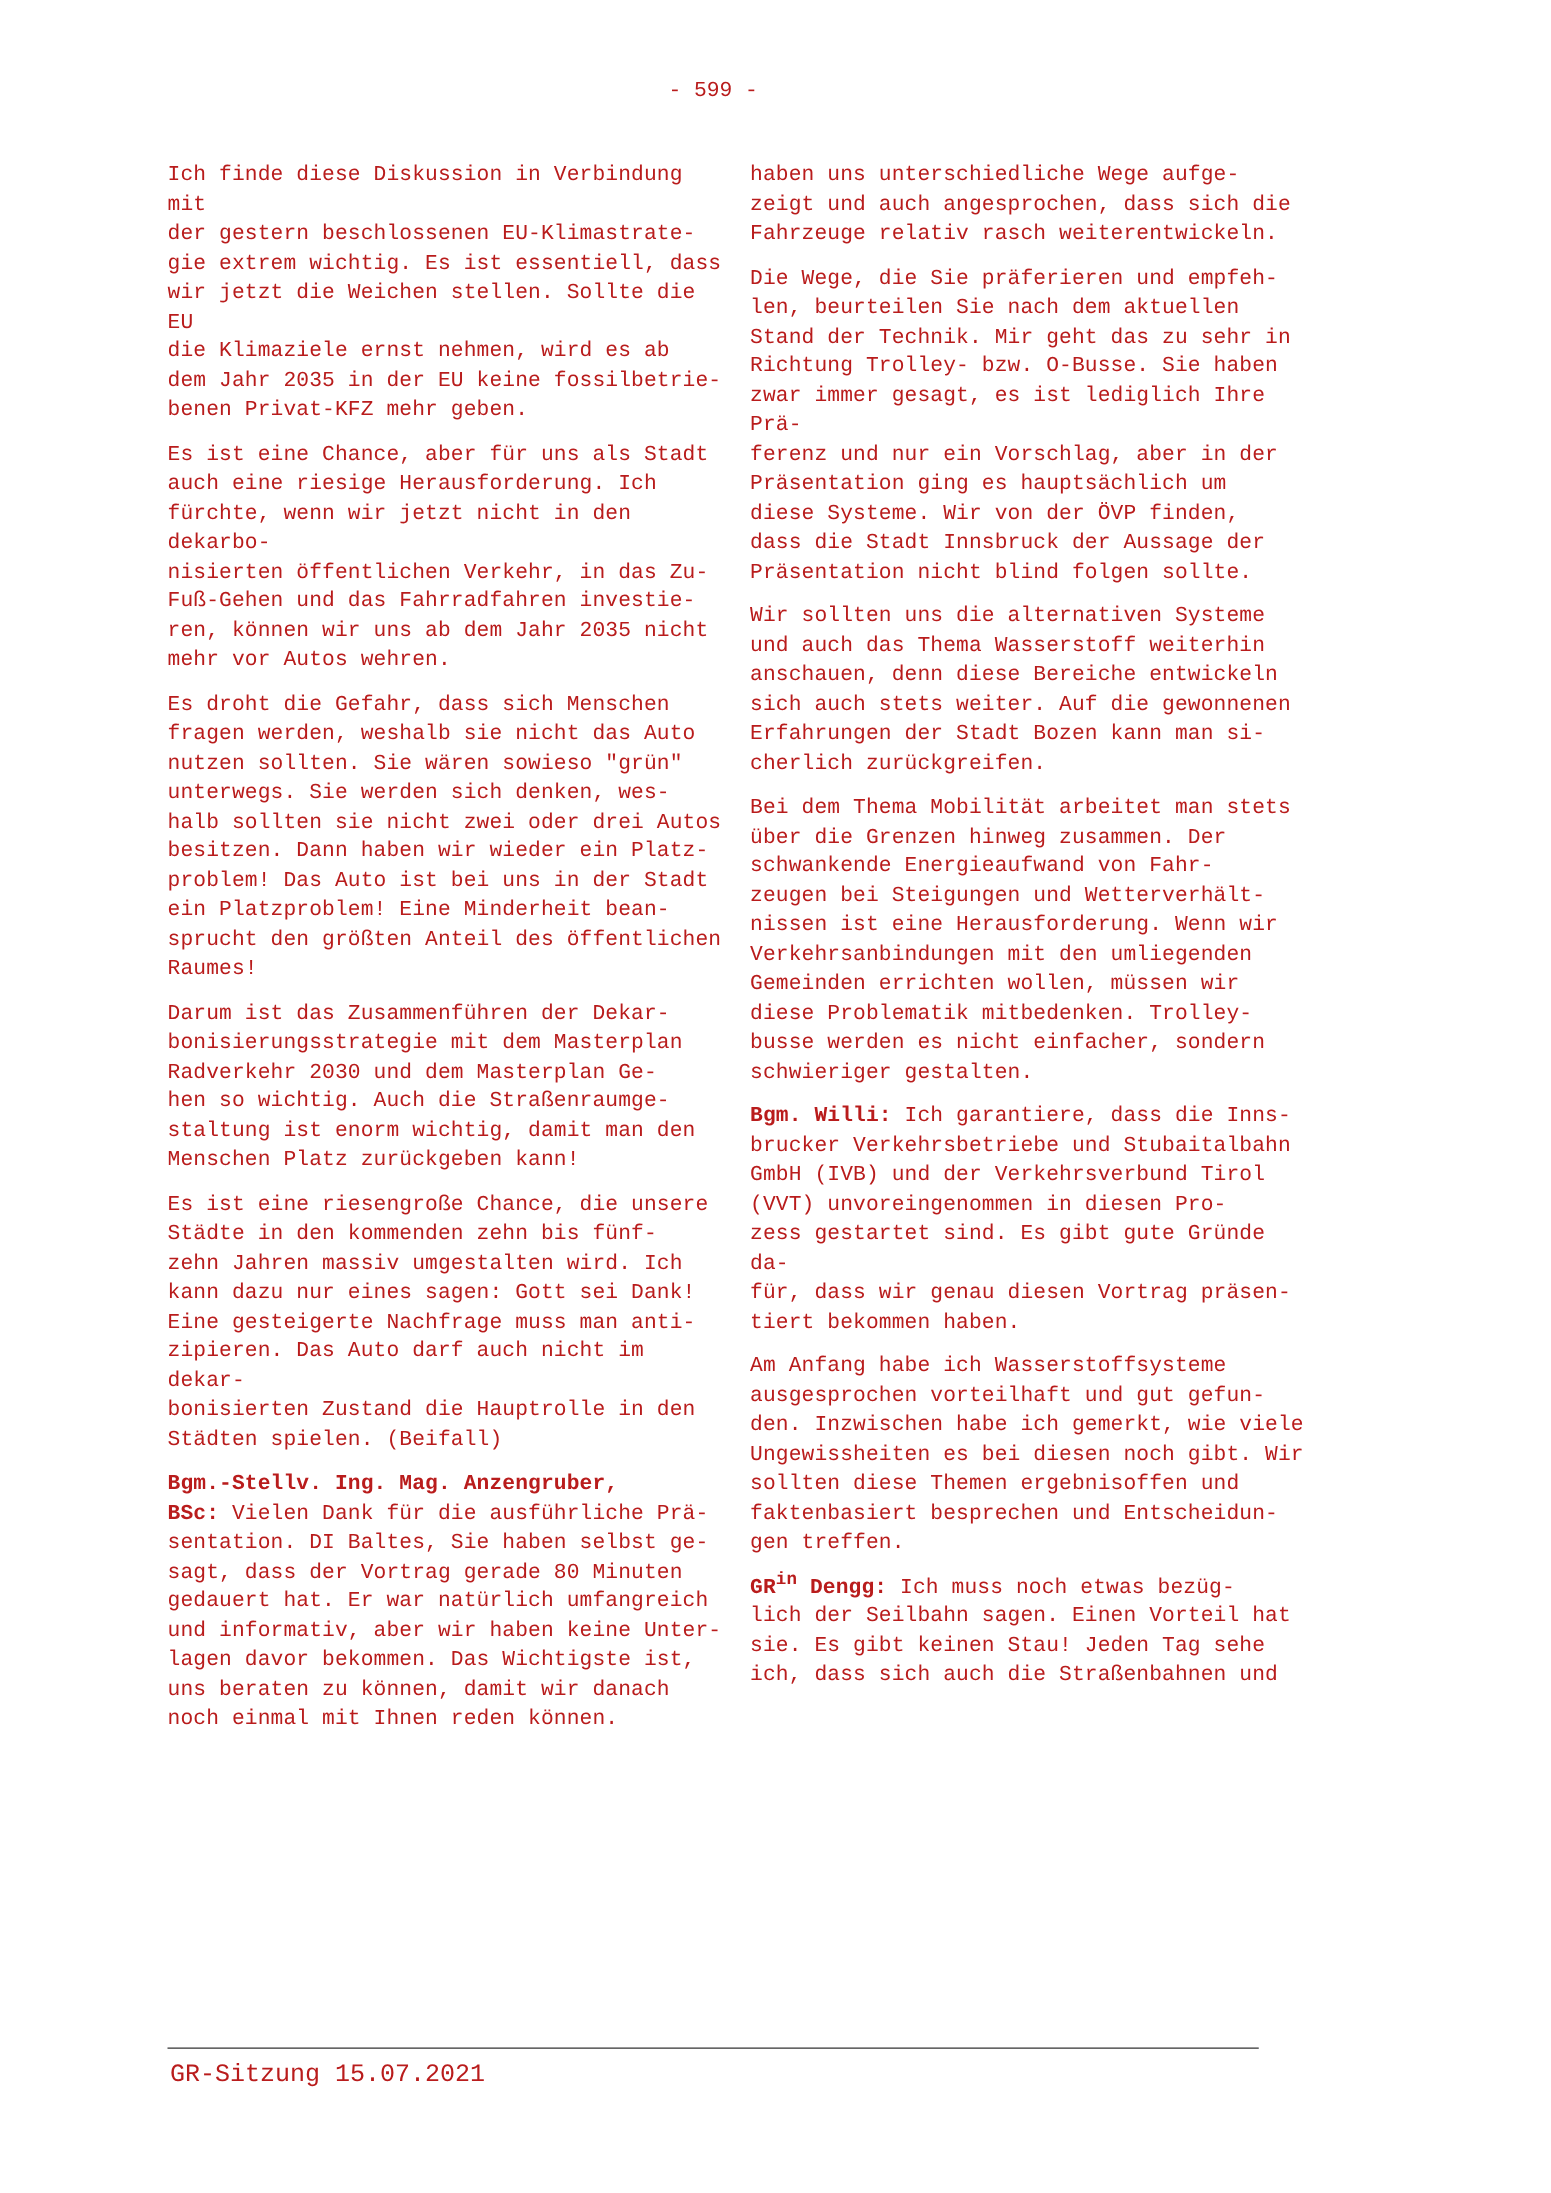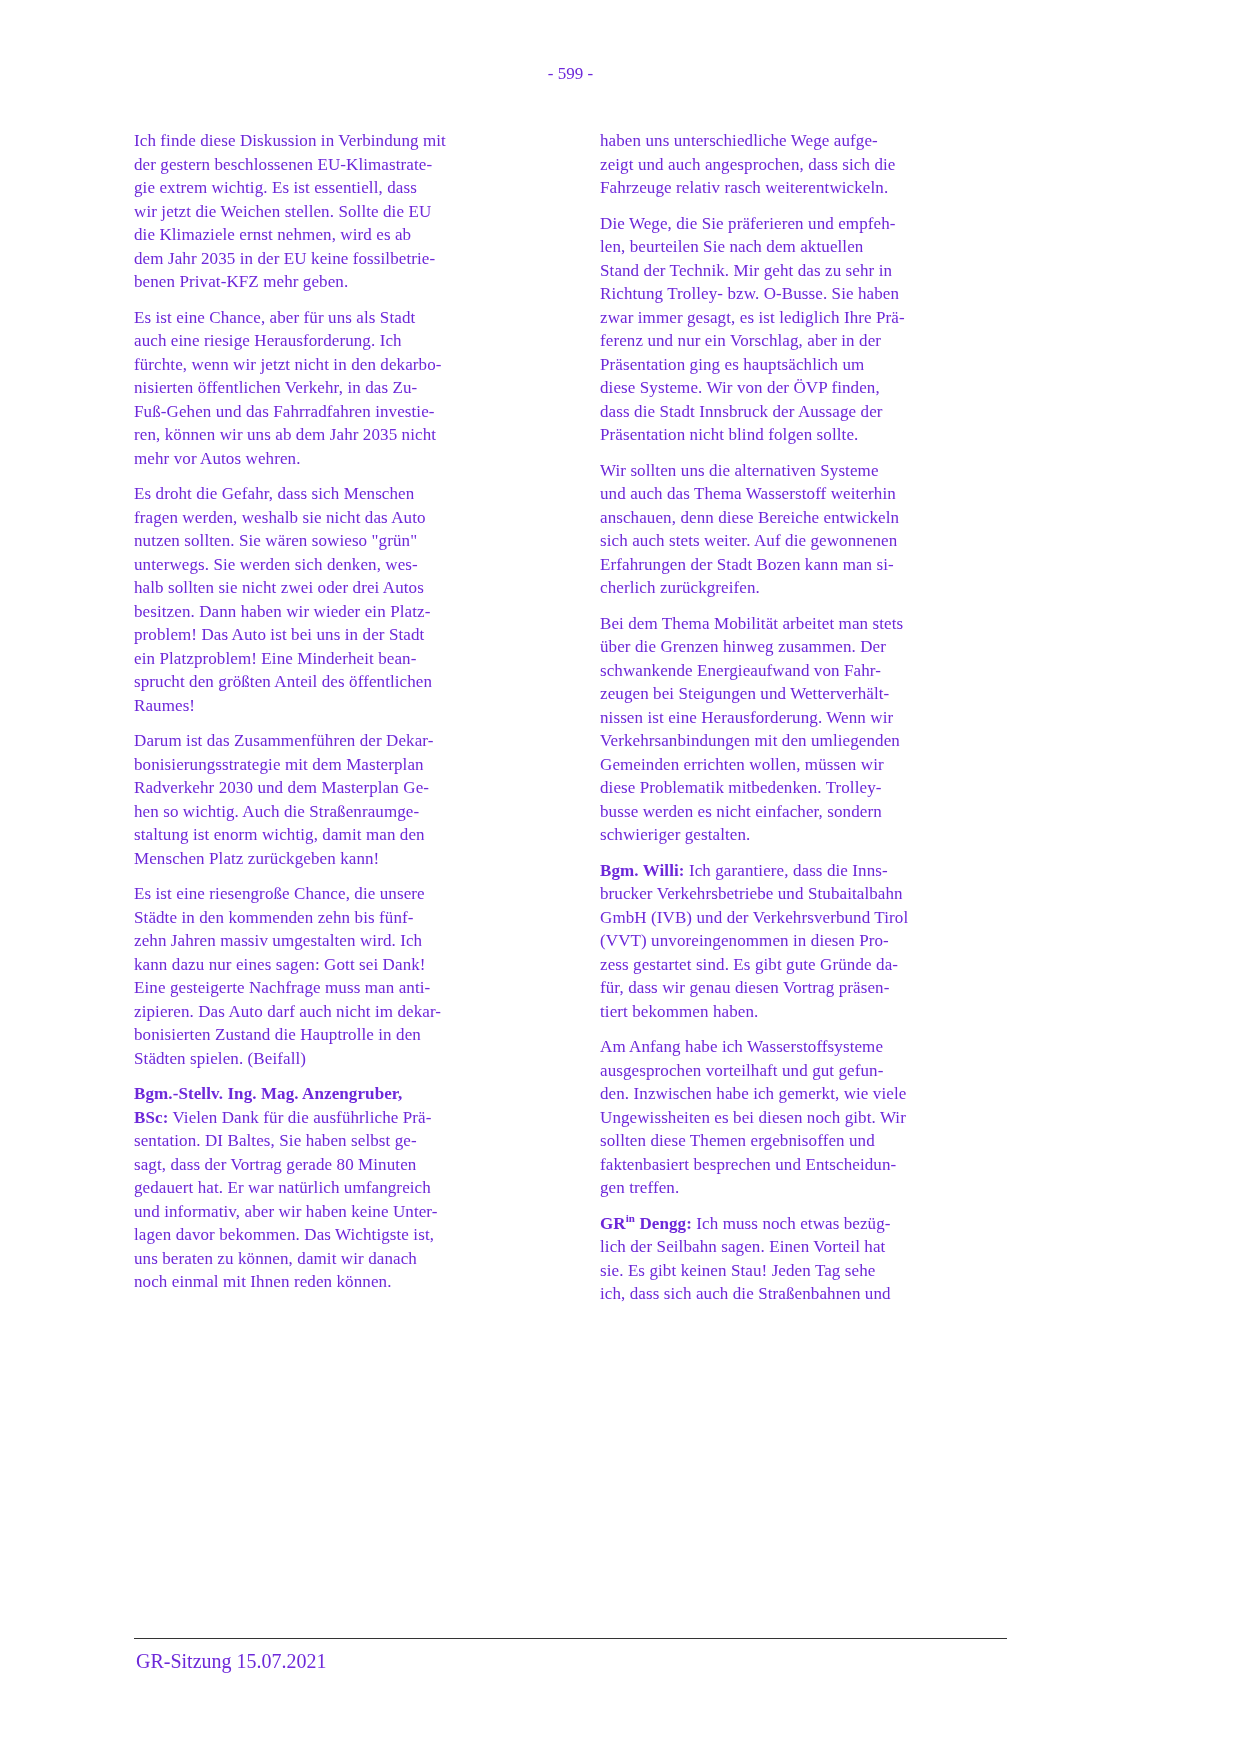--- a/index.html
+++ b/index.html
@@ -5,22 +5,22 @@
   html, body {
     margin: 0;
     padding: 0;
     background: #ffffff;
   }
   .page {
     position: relative;
     width: 1241px;
     height: 1754px;
     background: #ffffff;
-    font-family: Liberation Serif, serif;
-    color: #6d28d9;
+    font-family: Liberation Mono, monospace;
+    color: #b91c1c;
     overflow: hidden;
   }
   .page-number {
     position: absolute;
     top: 62px;
     left: 134px;
     width: 873px;
     text-align: center;
     font-size: 17px;
     line-height: 23px;
@@ -41,21 +41,21 @@
     margin: 0 0 12px 0;
     font-size: 17px;
     line-height: 23.5px;
     white-space: pre-line;
     letter-spacing: 0.1px;
   }
   .para strong {
     font-weight: bold;
   }
   .para sup {
-    font-size: 11px;
+    font-size: 14px;
     line-height: 0;
     vertical-align: super;
     font-weight: bold;
   }
   .footer-divider {
     position: absolute;
     top: 1638px;
     left: 134px;
     width: 873px;
     border-top: 1.5px solid #333333;

